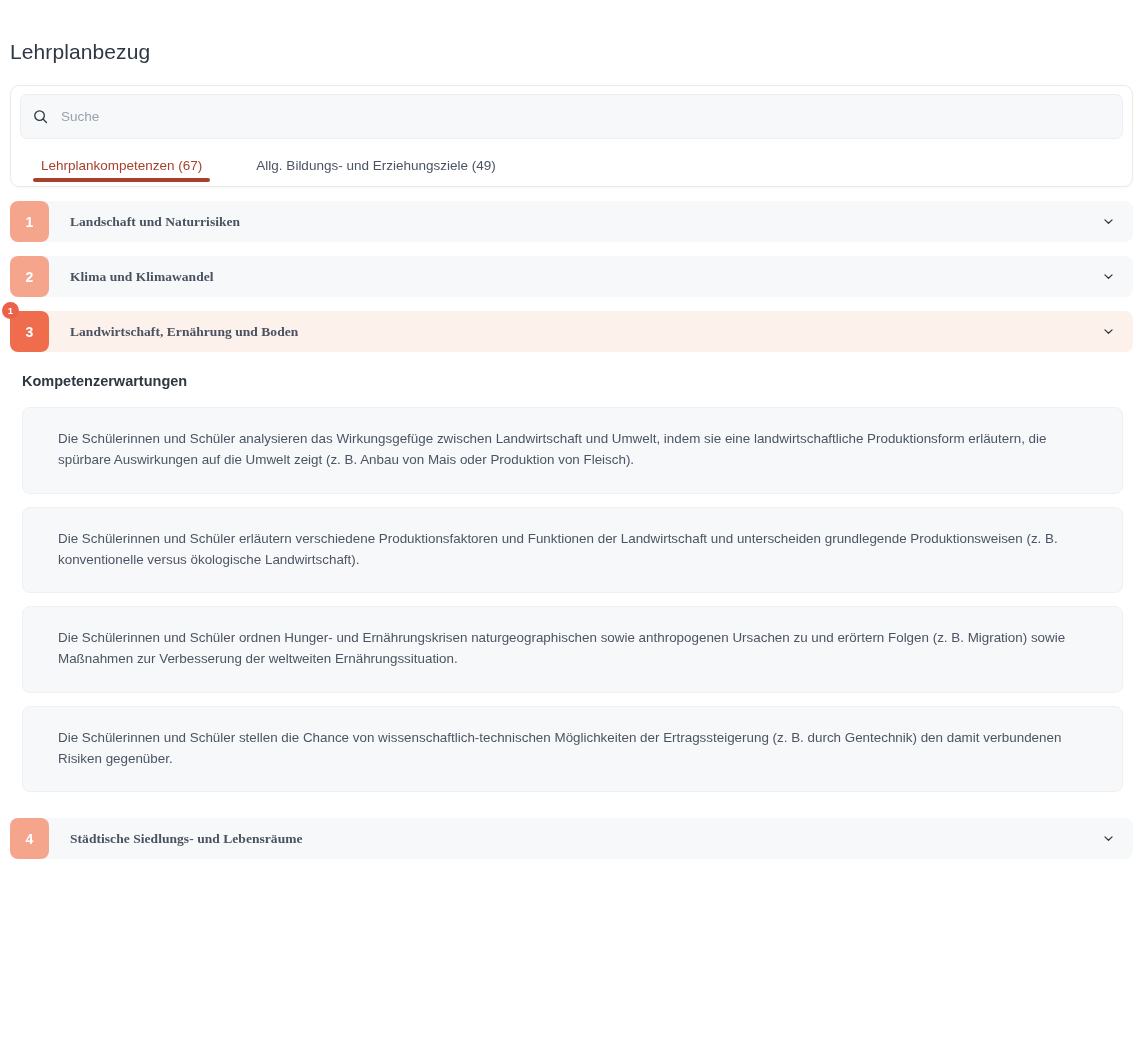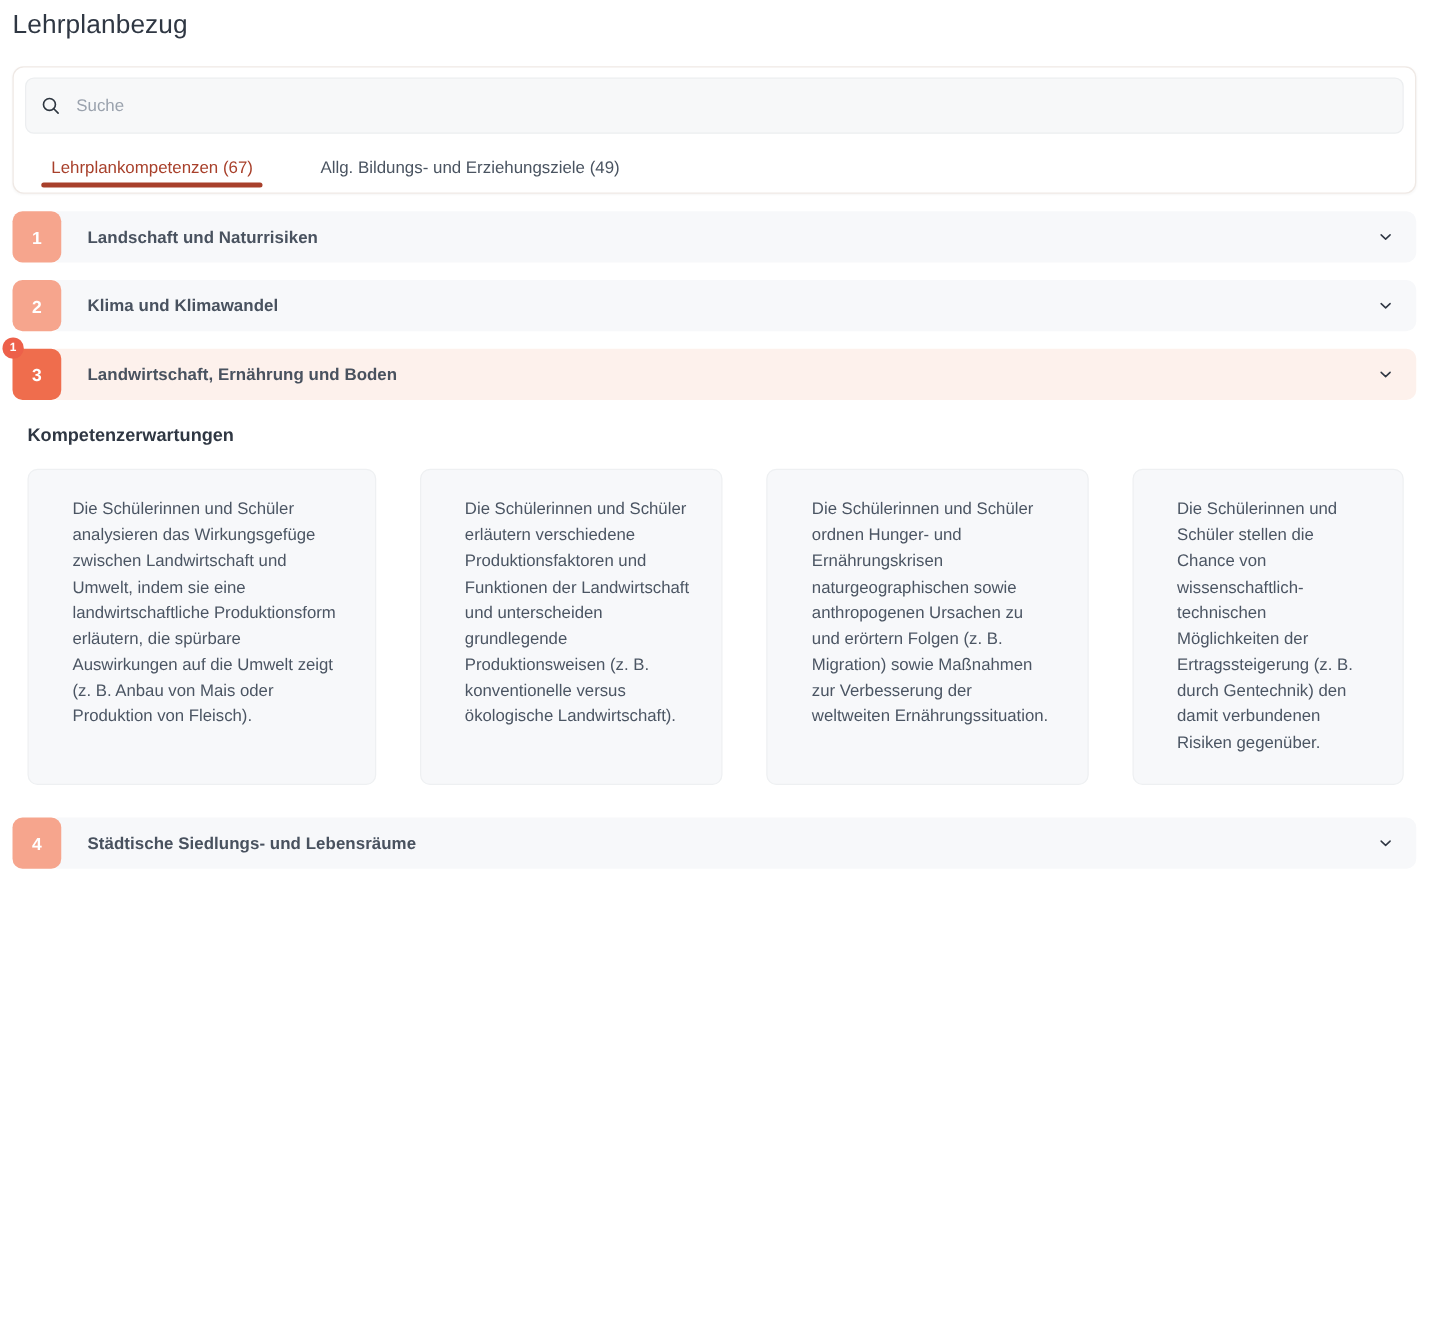--- a/index.html
+++ b/index.html
@@ -14,20 +14,21 @@
     width: 1143px;
     min-height: 1059px;
     color: #3f4a5a;
     -webkit-font-smoothing: antialiased;
   }
 
   .page {
     width: 1143px;
     padding: 0;
     position: relative;
+    margin-top: 32px;
   }
 
   
   .header {
     padding: 6px 10px 0 10px;
   }
   .page-title {
     font-size: 21px;
     font-weight: 400;
     color: #2f3743;
@@ -173,37 +174,38 @@
     min-height: 41px;
     margin-left: -4px;
   }
   .acc-item.active .acc-bar { background: #fdf1ec; }
 
   .acc-label {
     font-size: 13.5px;
     font-weight: 700;
     color: #49525f;
     letter-spacing: .05px;
+    font-family: Liberation Serif, serif;
   }
   .chev {
     color: #2f3743;
     line-height: 0;
     flex: 0 0 auto;
   }
 
   
   .acc-body { padding: 0; }
   .section-title {
     font-size: 14.5px;
     font-weight: 700;
     color: #2f3743;
     margin: 21px 0 18px 12px;
   }
 
-  .comp-list { display: flex; flex-direction: row; gap: 13px; }
+  .comp-list { display: flex; flex-direction: column; gap: 13px; }
 
   .comp-card {
     background: #f7f8fa;
     border: 1px solid #eef0f2;
     border-radius: 8px;
     padding: 21px 26px 22px 35px;
     margin: 0 10px 0 12px;
     cursor: pointer;
   }
   .comp-card.selected {

